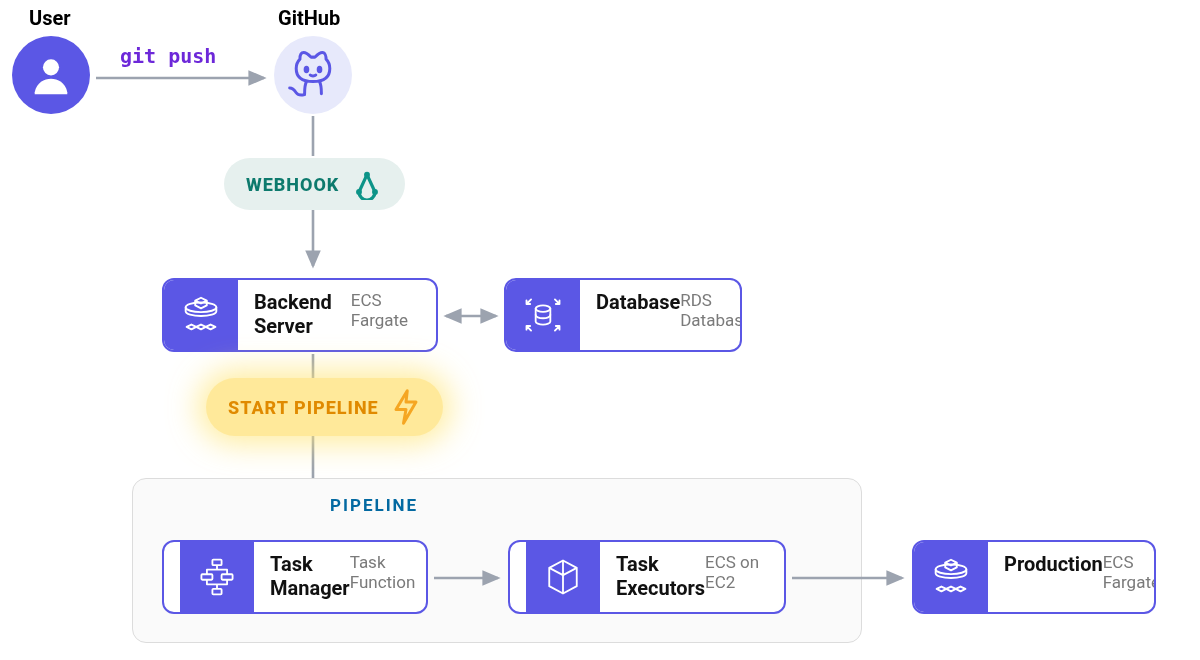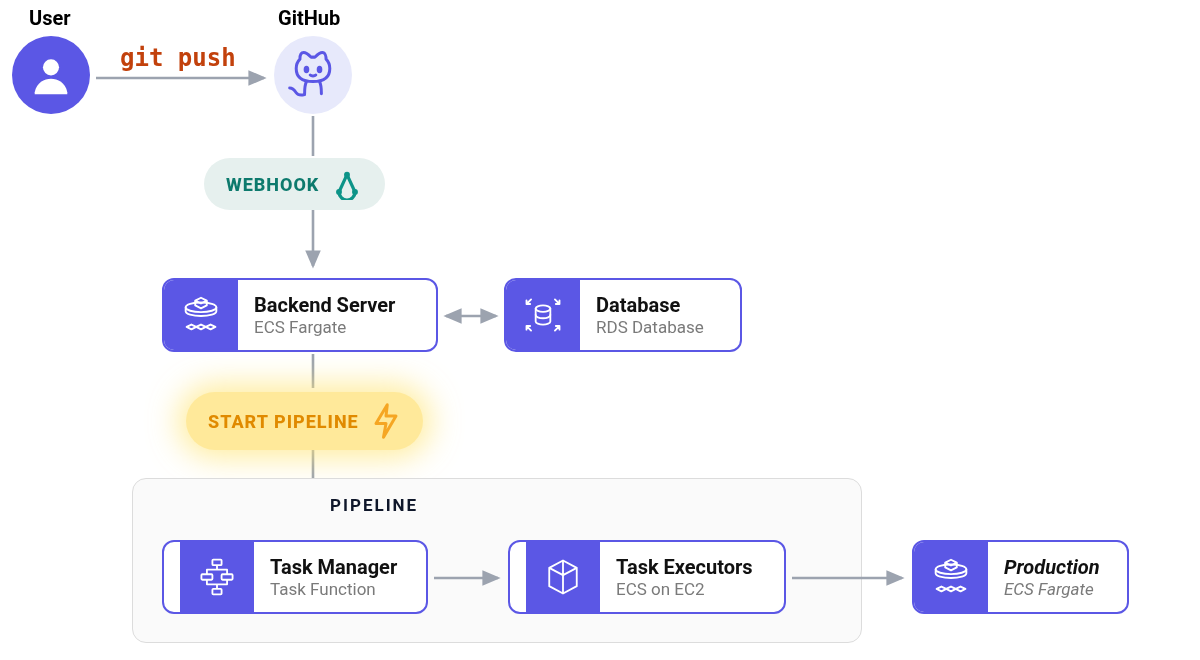--- a/index.html
+++ b/index.html
@@ -31,44 +31,45 @@
     left: 12px; top: 36px;
   }
   .github-circle {
     width: 78px; height: 78px;
     background: #e7e9fb;
     left: 274px; top: 36px;
   }
   .edge-label {
     position: absolute;
     font-family: ui-monospace, SFMono-Regular, Menlo, Consolas, monospace;
-    color: #c2410c;
+    color: #6d28d9;
     font-weight: 600;
-    font-size: 24px;
+    font-size: 20px;
   }
   .pill {
     position: absolute;
     border-radius: 999px;
     padding: 10px 22px;
     font-weight: 800;
     font-size: 18px;
     letter-spacing: 1px;
     display: flex;
     align-items: center;
     gap: 12px;
+    margin-left: 20px;
   }
   .webhook-pill {
     background: #e6f0ee;
     color: #0d7a6d;
     left: 204px; top: 158px;
   }
   .start-pill {
     background: #ffe99a;
     color: #e08a00;
-    left: 186px; top: 392px;
+    left: 186px; top: 378px;
     box-shadow: 0 0 30px 8px rgba(255, 230, 120, 0.7);
     justify-content: center;
   }
   .card {
     position: absolute;
     display: flex;
     align-items: stretch;
     border: 2px solid #5b57e5;
     border-radius: 12px;
     overflow: hidden;
@@ -79,21 +80,21 @@
     width: 74px;
     background: #5b57e5;
     display: flex;
     align-items: center;
     justify-content: center;
     flex-shrink: 0;
   }
   .card .textbox {
     padding: 10px 22px 10px 16px;
     display: flex;
-    flex-direction: column;
+    flex-direction: row;
     justify-content: center;
   }
   .card .title {
     font-weight: 700;
     font-size: 20px;
     color: #111;
     line-height: 1.2;
   }
   .card .subtitle {
     font-size: 17px;
@@ -104,21 +105,21 @@
     position: absolute;
     left: 132px; top: 478px;
     width: 730px; height: 165px;
     border: 1px solid #dcdcdc;
     border-radius: 14px;
     background: #fafafa;
   }
   .pipeline-label {
     position: absolute;
     left: 330px; top: 495px;
-    color: #0f172a;
+    color: #0369a1;
     font-weight: 700;
     font-size: 17px;
     letter-spacing: 2px;
   }
   svg.connector {
     position: absolute;
     overflow: visible;
   }
 </style>
 </head>
@@ -262,21 +263,21 @@
   <div class="textbox">
     <div class="title">Task Executors</div>
     <div class="subtitle">ECS on EC2</div>
   </div>
 </div>
 
 <svg class="connector" style="left:430px; top:568px;" width="76" height="20">
   <line x1="4" y1="10" x2="68" y2="10" stroke="#9ca3af" stroke-width="2.6" marker-end="url(#ah-gray)"></line>
 </svg>
 
-<div class="card" style="left:912px; top:540px; width:217px;font-style:italic;">
+<div class="card" style="left:912px; top:540px; width:244px;">
   <div class="iconbox">
     <svg width="46" height="46" viewBox="0 0 48 48" fill="none" stroke="#ffffff" stroke-width="2" stroke-linejoin="round">
       <ellipse cx="24" cy="16" rx="16" ry="5"></ellipse>
         <path d="M8 16v4c0 2.8 7.2 5 16 5s16-2.2 16-5v-4"></path>
       <path d="M24 6l6 3-6 3-6-3z"></path>
         <path d="M18 9v5l6 3 6-3V9"></path>
       <path d="M14 34l5 2.5-5 2.5-5-2.5z"></path>
         <path d="M24 34l5 2.5-5 2.5-5-2.5z"></path>
         <path d="M34 34l5 2.5-5 2.5-5-2.5z"></path>
     </svg>

